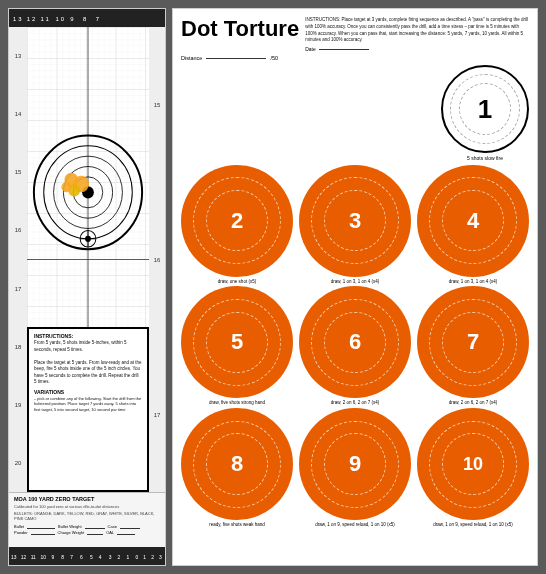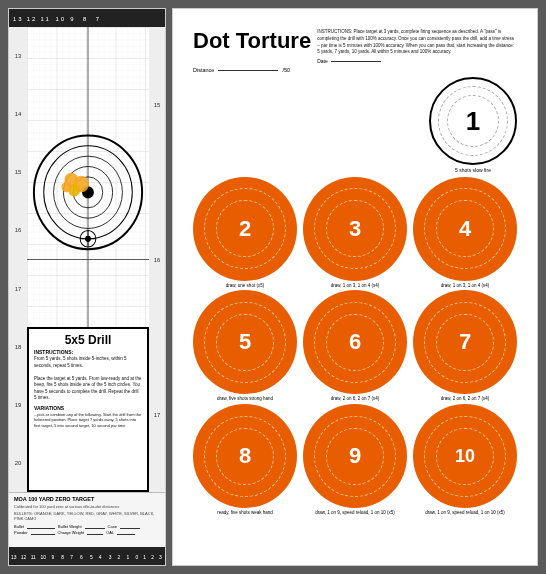--- a/index.html
+++ b/index.html
@@ -53,21 +53,21 @@
       position: relative;
     }
 
     
     .right-panel {
       flex: 1;
       background: #fff;
       border: 1px solid #ccc;
       display: flex;
       flex-direction: column;
-      padding: 20px;
+      padding: 8px;
     }
   </style>
 </head>
 <body>
 
 <div class="page-container">
 
   <div class="left-panel">
 
     <div class="left-ruler-top">
@@ -133,21 +133,20 @@
           <circle cx="40" cy="155" r="5" fill="#f5a623" opacity="0.9"></circle>
 
           <circle cx="62" cy="205" r="8" fill="none" stroke="#000" stroke-width="1"></circle>
           <circle cx="62" cy="205" r="3" fill="#000"></circle>
           <line x1="54" y1="205" x2="70" y2="205" stroke="#000" stroke-width="0.8"></line>
           <line x1="62" y1="197" x2="62" y2="213" stroke="#000" stroke-width="0.8"></line>
         </svg>
       </div>
 
       <div style="position:absolute; left:18px; right:16px; bottom:55px; height:165px; background:white; border:2px solid #000; padding:4px 5px; overflow:hidden;">
-        <div style="font-size:12px; font-weight:bold; text-align:center; margin-bottom:2px;">5x5 Drill</div>
         <div style="font-size:5px; font-weight:bold; margin-bottom:1px;">INSTRUCTIONS:</div>
         <div style="font-size:4.5px; line-height:1.45; color:#111; white-space:pre-line;">From 5 yards, 5 shots inside 5-inches, within 5 seconds, repeat 5 times.
 
 Place the target at 5 yards. From low-ready and at the beep, fire 5 shots inside one of the 5 inch circles. You have 5 seconds to complete the drill. Repeat the drill 5 times.</div>
         <div style="font-size:5px; font-weight:bold; margin-top:3px; margin-bottom:1px;">VARIATIONS</div>
         <div style="font-size:4px; line-height:1.4; color:#111;">– pick or combine any of the following.
 Start the drill from the holstered position.
 Place target 7 yards away.
 5 shots into first target, 5 into second target, 10 second par time</div>
       </div>

